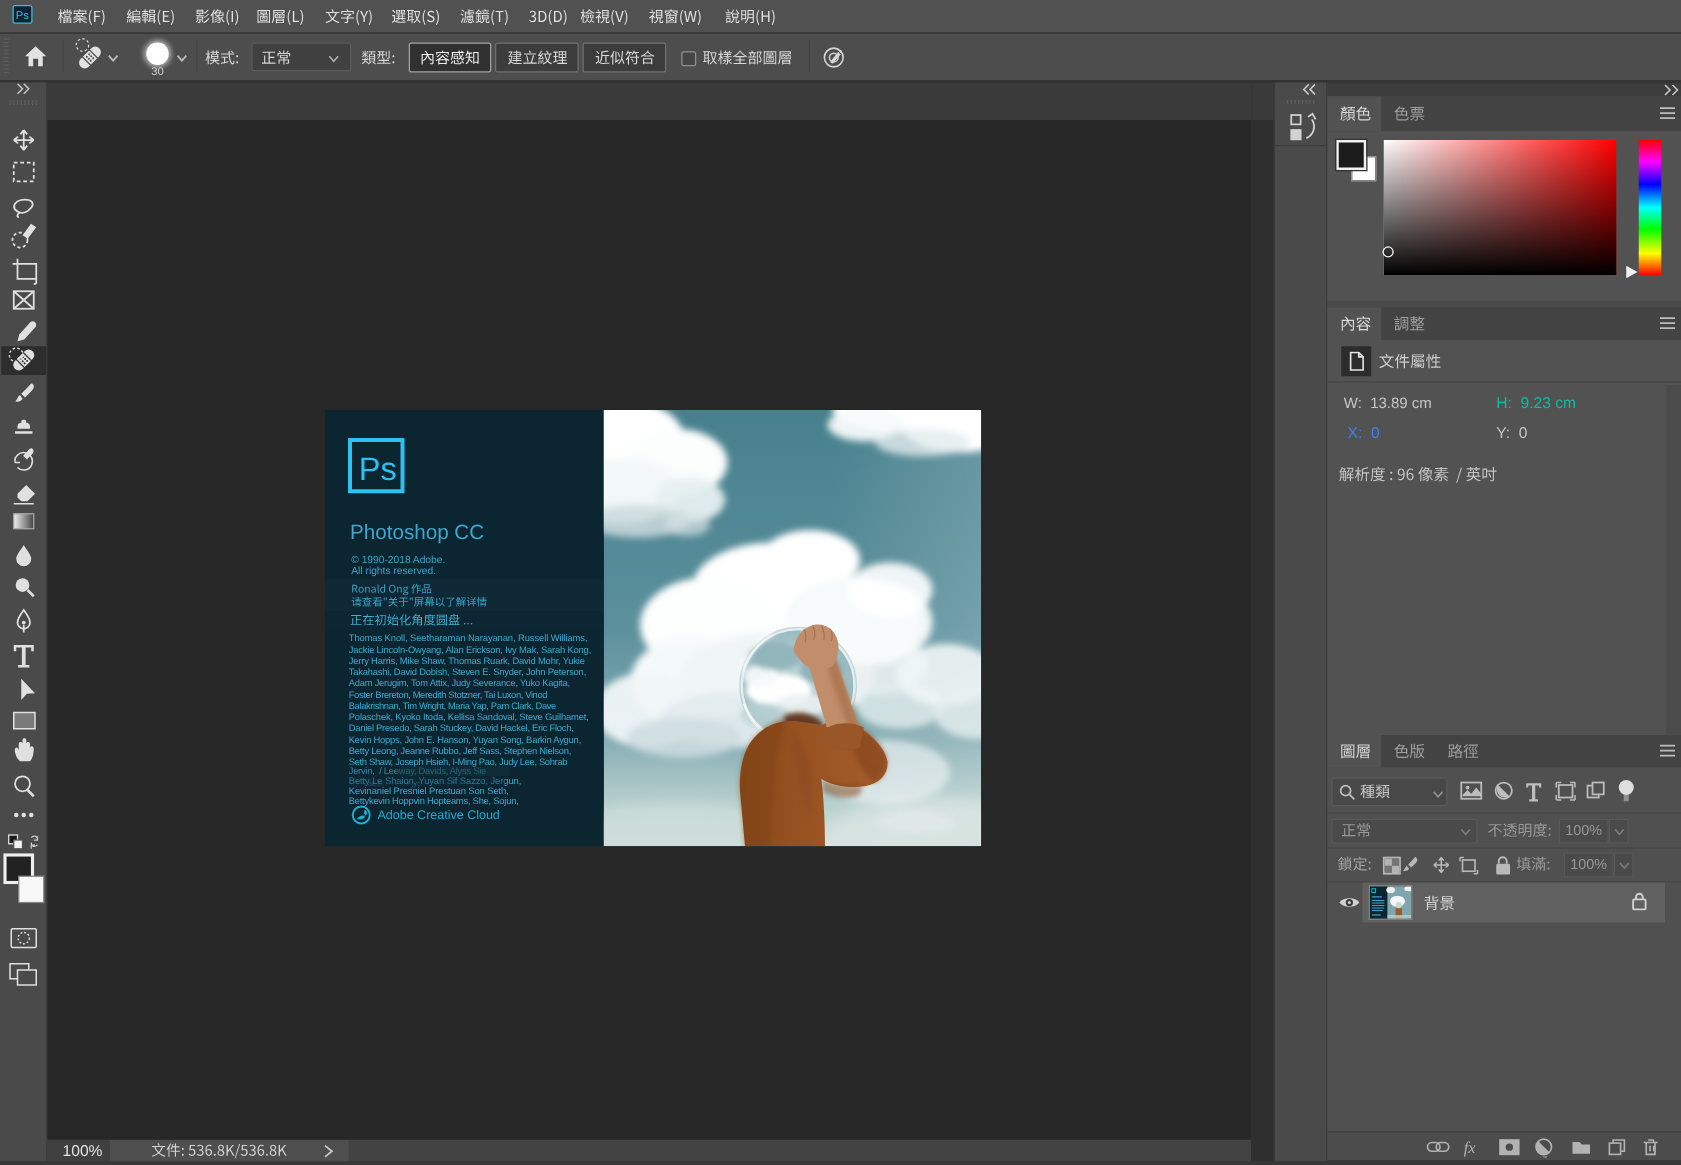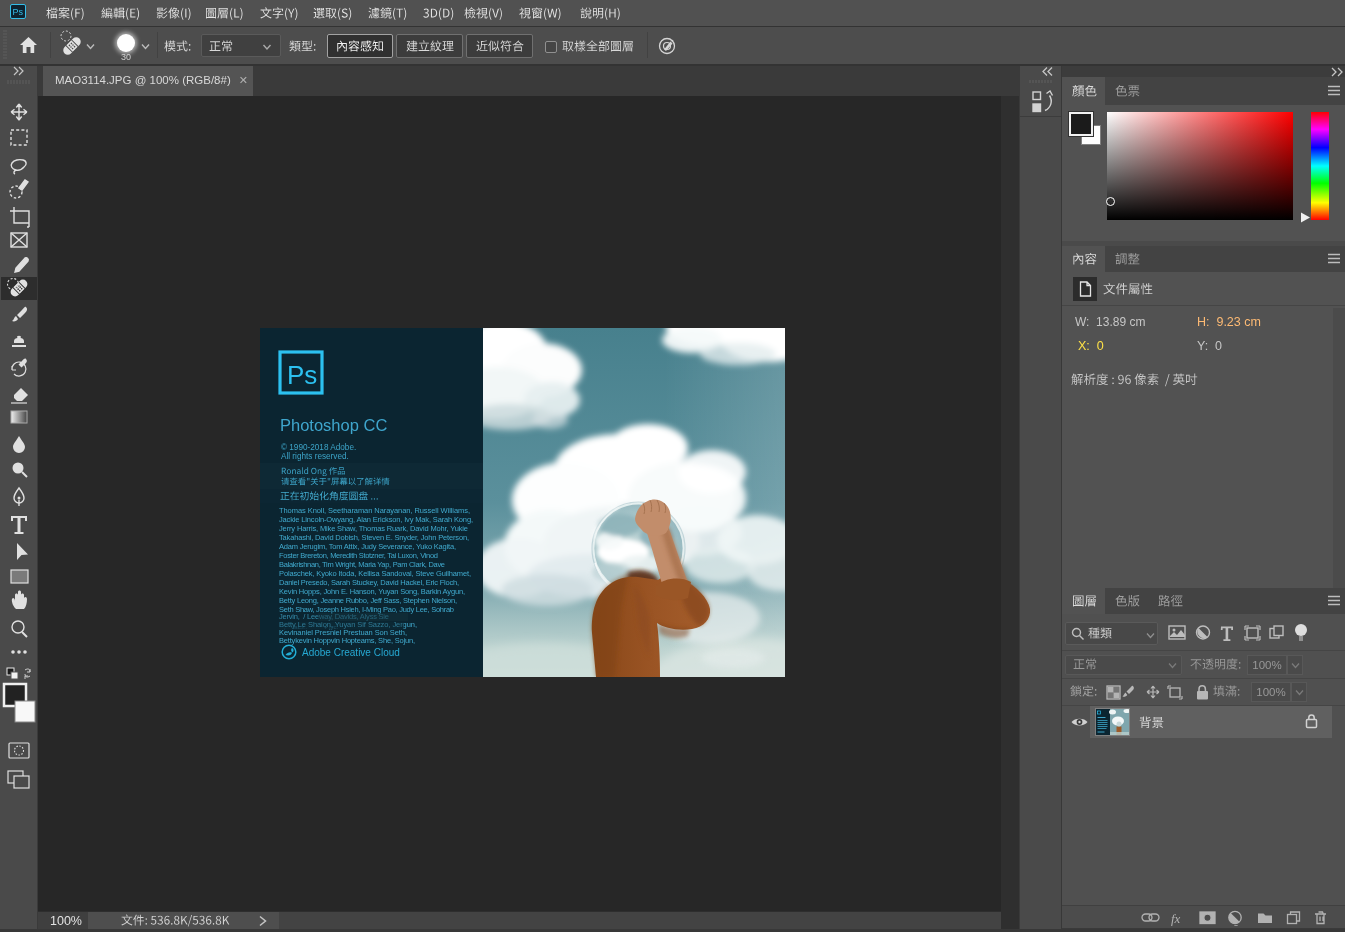--- a/index.html
+++ b/index.html
@@ -183,21 +183,20 @@
     </g>
     <defs>
       <linearGradient id="tbgrad" x1="0" y1="0" x2="1" y2="0">
         <stop offset="0" stop-color="#f0f0f0"></stop>
           <stop offset="1" stop-color="#454545"></stop>
       </linearGradient>
     </defs>
   </svg>
 
   <div class="abs" style="left:38px;top:64px;width:963px;height:32px;background:#3a3a3a;border-top:2px solid #333;"></div>
-  <div class="abs" style="left:43px;top:66px;width:210px;height:30px;background:#545454;color:#d8d8d8;font-size:11.5px;line-height:29px;padding-left:12px;white-space:nowrap;">MAO3114.JPG @ 100% (RGB/8#)<span style="color:#b0b0b0;font-size:11px;margin-left:8px;">✕</span></div>
   <div class="abs" style="left:38px;top:96px;width:963px;height:815px;background:#272727;"></div>
   <svg id="splash" class="abs" style="left:260px;top:328px;" width="525" height="349" viewBox="0 0 525 349">
     <defs>
       <linearGradient id="sky" x1="0" y1="0" x2="0" y2="1">
         <stop offset="0" stop-color="#47808d"></stop>
         <stop offset="0.5" stop-color="#5b909c"></stop>
         <stop offset="0.76" stop-color="#87aeb4"></stop>
         <stop offset="0.92" stop-color="#bdd3d0"></stop>
         <stop offset="1" stop-color="#c9dbd7"></stop>
       </linearGradient>
@@ -408,22 +407,22 @@
         <path d="M1 1.5 h12 M1 5.5 h12 M1 9.5 h12" stroke="#bdbdbd" stroke-width="1.4"></path>
       </svg>
     <div class="abs" style="left:1062px;top:272px;width:283px;height:316px;background:#525252;"></div>
     <div class="abs" style="left:1333px;top:308px;width:12px;height:280px;background:#4b4b4b;"></div>
     <div class="abs" style="left:1073px;top:277px;width:24px;height:24px;background:#2c2c2c;"></div>
     <svg class="abs" style="left:1079px;top:281px;" width="13" height="16" viewBox="0 0 13 16">
         <path d="M1.5 1 h6.5 l3.5 3.5 v10.5 h-10 z M8 1 v3.5 h3.5" fill="none" stroke="#e5e5e5" stroke-width="1.3"></path>
       </svg>
     <div class="abs" style="left:1062px;top:305px;width:283px;height:1px;background:#454545;"></div>
     <div class="abs txt" style="left:1075px;top:315px;font-size:12px;color:#c6c6c6;">W:&nbsp; 13.89 cm</div>
-    <div class="abs txt" style="left:1197px;top:315px;font-size:12.5px;color:#fdba74;">H:&nbsp; 9.23 cm</div>
-    <div class="abs txt" style="left:1078px;top:339px;font-size:12.5px;color:#fde047;">X:&nbsp; 0</div>
+    <div class="abs txt" style="left:1197px;top:315px;font-size:12.5px;color:#14b8a6;">H:&nbsp; 9.23 cm</div>
+    <div class="abs txt" style="left:1078px;top:339px;font-size:12.5px;color:#3b82f6;">X:&nbsp; 0</div>
     <div class="abs txt" style="left:1197px;top:339px;font-size:12.5px;color:#c6c6c6;">Y:&nbsp; 0</div>
 
     <div class="abs" style="left:1062px;top:588px;width:283px;height:26px;background:#434343;"></div>
     <div class="abs" style="left:1062px;top:588px;width:43px;height:26px;background:#525252;"></div>
     <svg class="abs" style="left:1327px;top:595px;" width="14" height="11" viewBox="0 0 14 11">
         <path d="M1 1.5 h12 M1 5.5 h12 M1 9.5 h12" stroke="#bdbdbd" stroke-width="1.4"></path>
       </svg>
     <div class="abs" style="left:1062px;top:614px;width:283px;height:291px;background:#505050;"></div>
 
     <div class="abs" style="left:1065px;top:622px;width:93px;height:23px;background:#484848;border:1px solid #5a5a5a;border-radius:2px;"></div>

